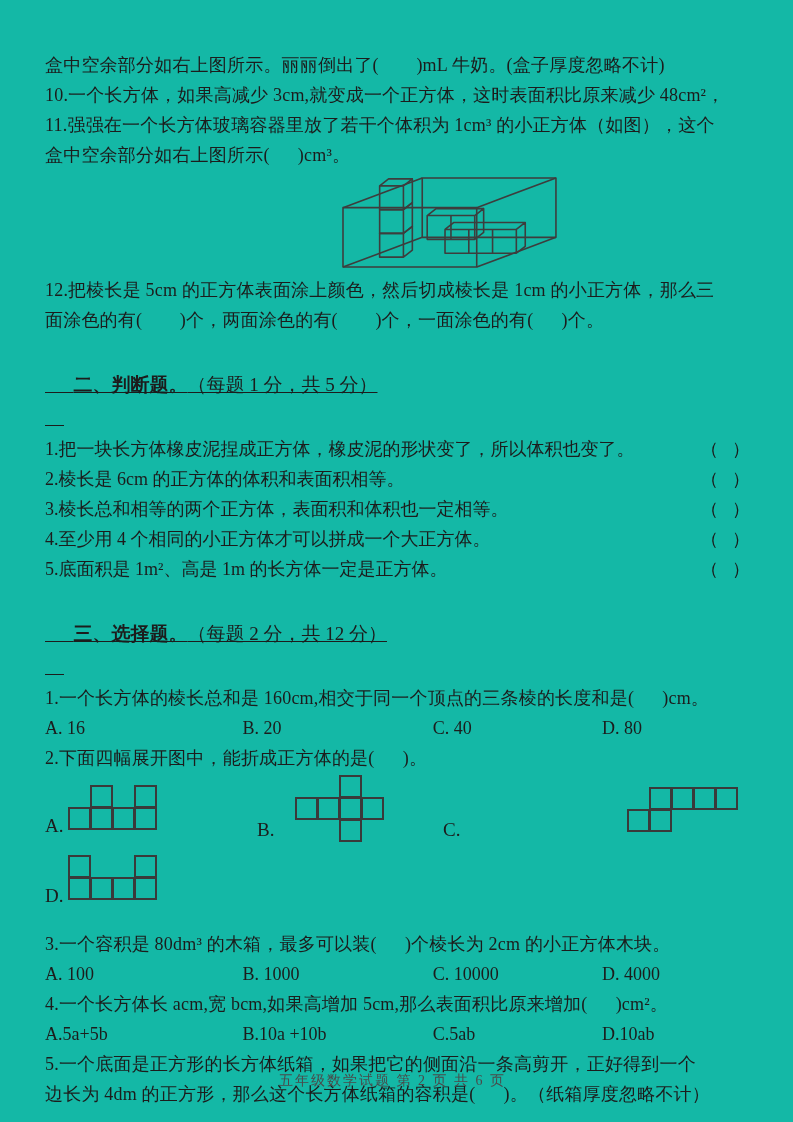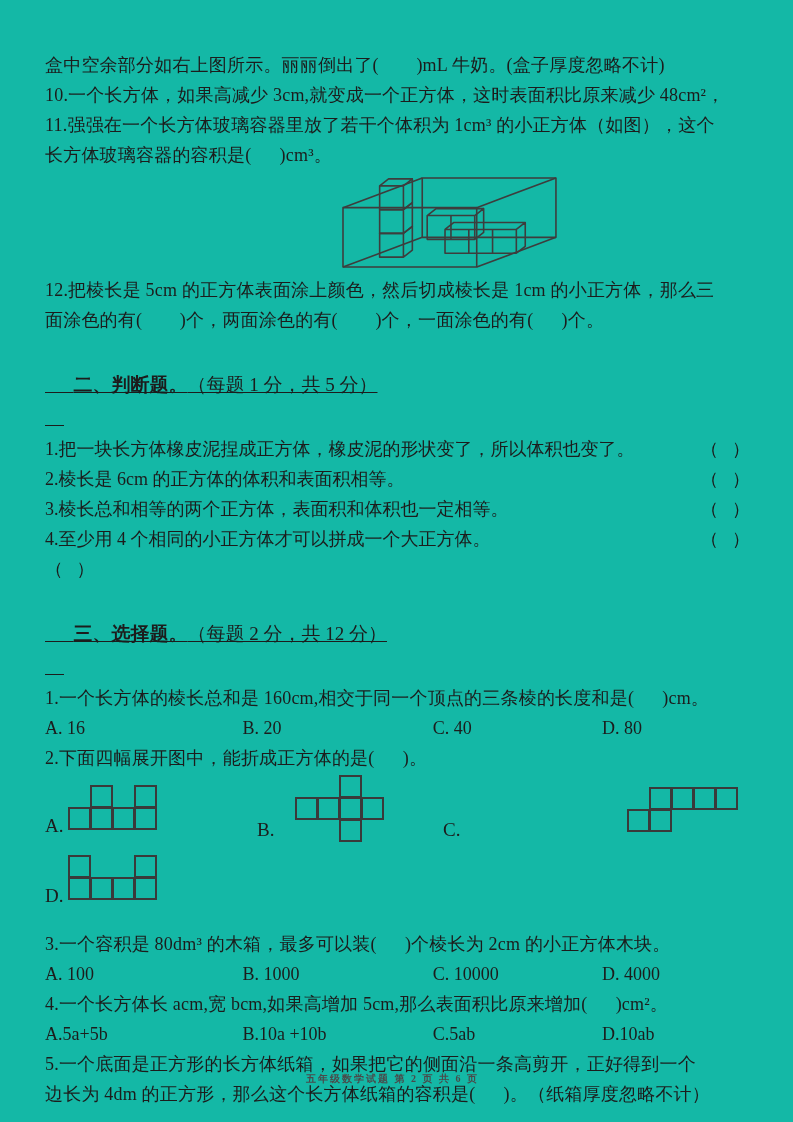--- a/index.html
+++ b/index.html
@@ -14,32 +14,32 @@
   .opts span:nth-child(1){width:28%;}
   .opts span:nth-child(2){width:27%;}
   .opts span:nth-child(3){width:24%;}
   .figure-block{height:105px;padding-left:283px;box-sizing:border-box;}
   .figure-block svg{display:block;}
   .wire{fill:none;stroke:#3d3d3d;stroke-width:1.6;stroke-linejoin:round;}
   .nets{position:relative;height:156px;}
   .net-label{position:absolute;font-size:19px;line-height:22px;}
   .net-grid{position:absolute;}
   .net-cell{position:absolute;width:23px;height:23px;border:2px solid #3a3a3a;box-sizing:border-box;background:transparent;}
-  .footer{position:absolute;left:0;right:8px;top:1072px;text-align:center;font-size:10px;color:#4a4a4a;letter-spacing:2px;font-weight:bold;}
+  .footer{position:absolute;left:0;right:8px;top:1072px;text-align:center;font-size:14px;color:#4a4a4a;letter-spacing:2px;}
 </style>
 </head>
 <body>
 
 <div class="page">
   <div class="content">
 
     <div class="line">盒中空余部分如右上图所示。丽丽倒出了(        )mL 牛奶。(盒子厚度忽略不计)</div>
     <div class="line">10.一个长方体，如果高减少 3cm,就变成一个正方体，这时表面积比原来减少 48cm²，</div>
     <div class="line">11.强强在一个长方体玻璃容器里放了若干个体积为 1cm³ 的小正方体（如图），这个</div>
-    <div class="line">长方体玻璃容器的容积是(      )cm³。</div>
+    <div class="line">盒中空余部分如右上图所示(      )cm³。</div>
 
     <div class="figure-block">
       <svg viewBox="0 0 240 105" width="238" height="104">
 
         <path class="wire" d="M15,38 H150 V98 H15 Z"></path>
         <path class="wire" d="M95,8 H230 V68 H95 Z"></path>
         <path class="wire" d="M15,38 L95,8 M150,38 L230,8 M150,98 L230,68 M15,98 L95,68"></path>
 
         <path class="wire" d="M52,16 H76 V40 H52 Z M52,16 L61,9 H85 L76,16 M76,16 L85,9 V33 L76,40"></path>
         <path class="wire" d="M52,40 H76 V64 H52 Z M76,40 L85,33 V57 L76,64"></path>
@@ -68,20 +68,21 @@
     </div>
     <div class="judge-row">
       <span>3.棱长总和相等的两个正方体，表面积和体积也一定相等。</span>
       <span>（   ）</span>
     </div>
     <div class="judge-row">
       <span>4.至少用 4 个相同的小正方体才可以拼成一个大正方体。</span>
       <span>（   ）</span>
     </div>
     <div class="judge-row">
+      <span>5.底面积是 1m²、高是 1m 的长方体一定是正方体。</span>
       <span>（   ）</span>
     </div>
 
     <div class="sec-header">
       <span class="bold">三、选择题。</span><span>（每题 2 分，共 12 分）</span>
     </div>
 
     <div class="line">1.一个长方体的棱长总和是 160cm,相交于同一个顶点的三条棱的长度和是(      )cm。</div>
     <div class="opts">
       <span>A. 16</span>

